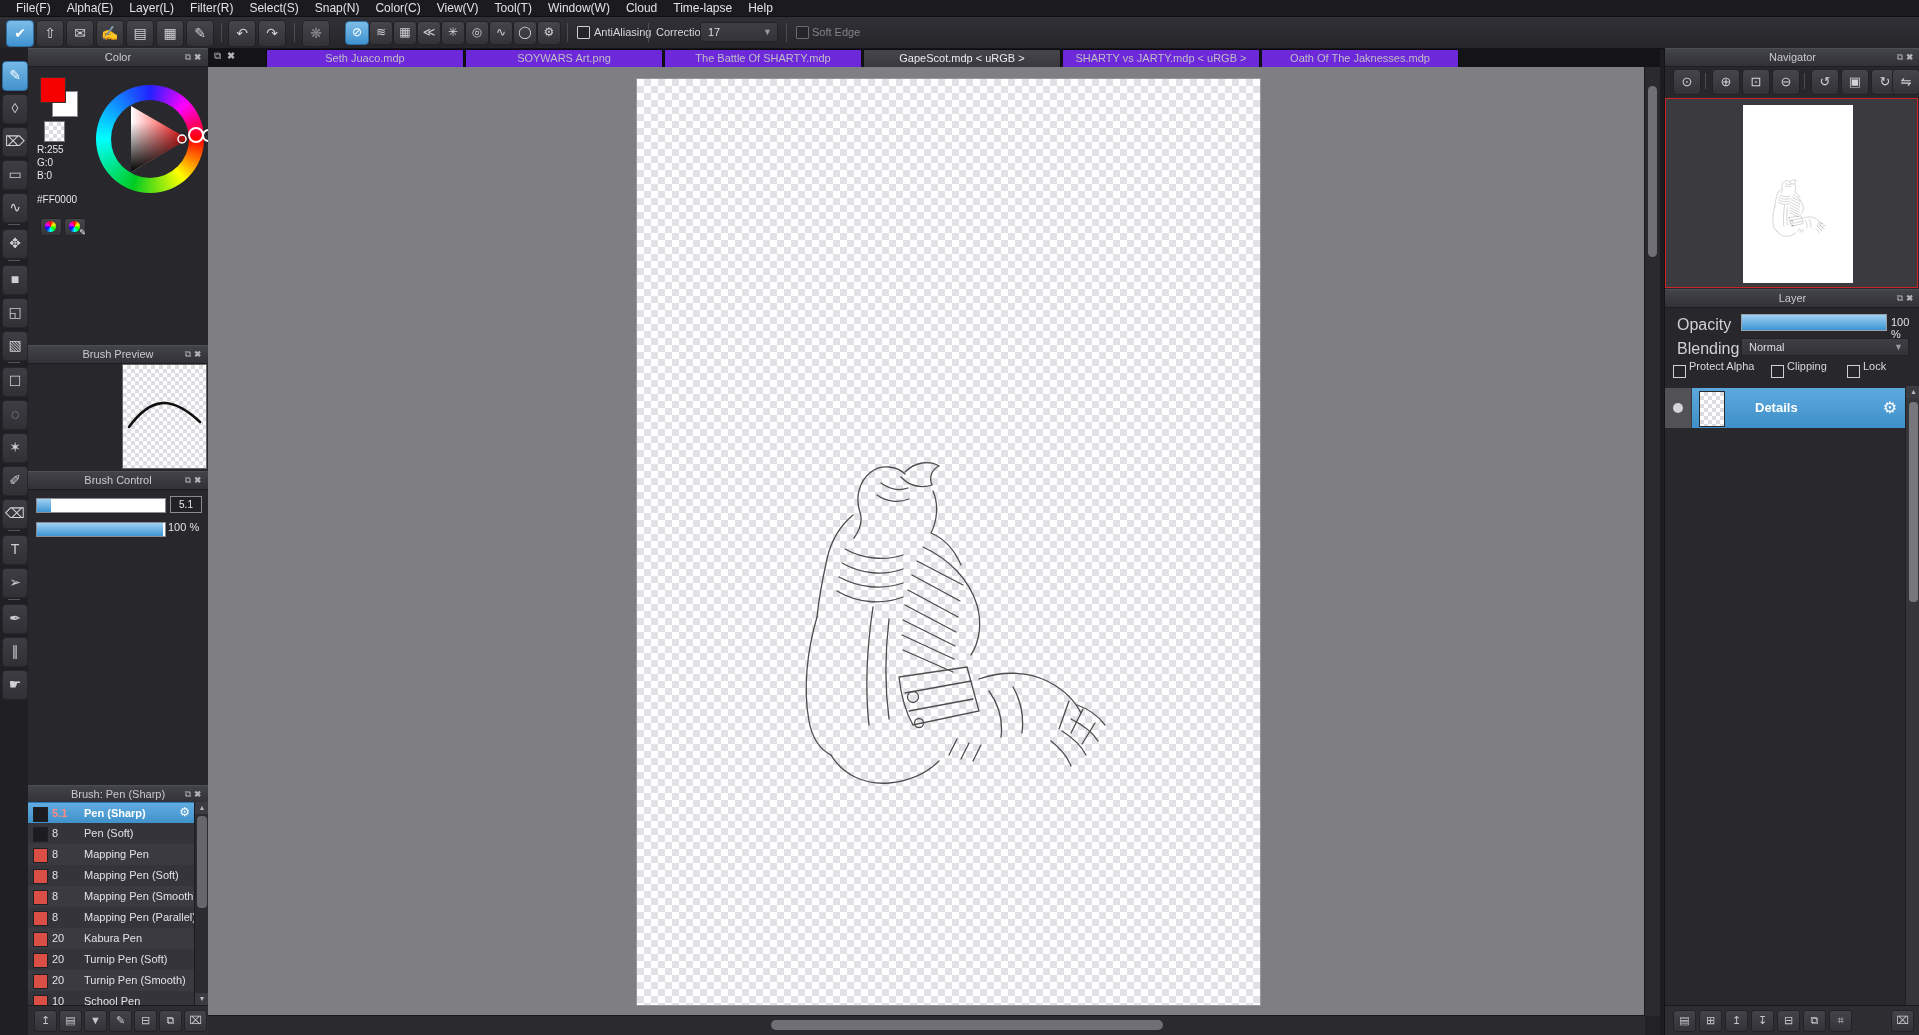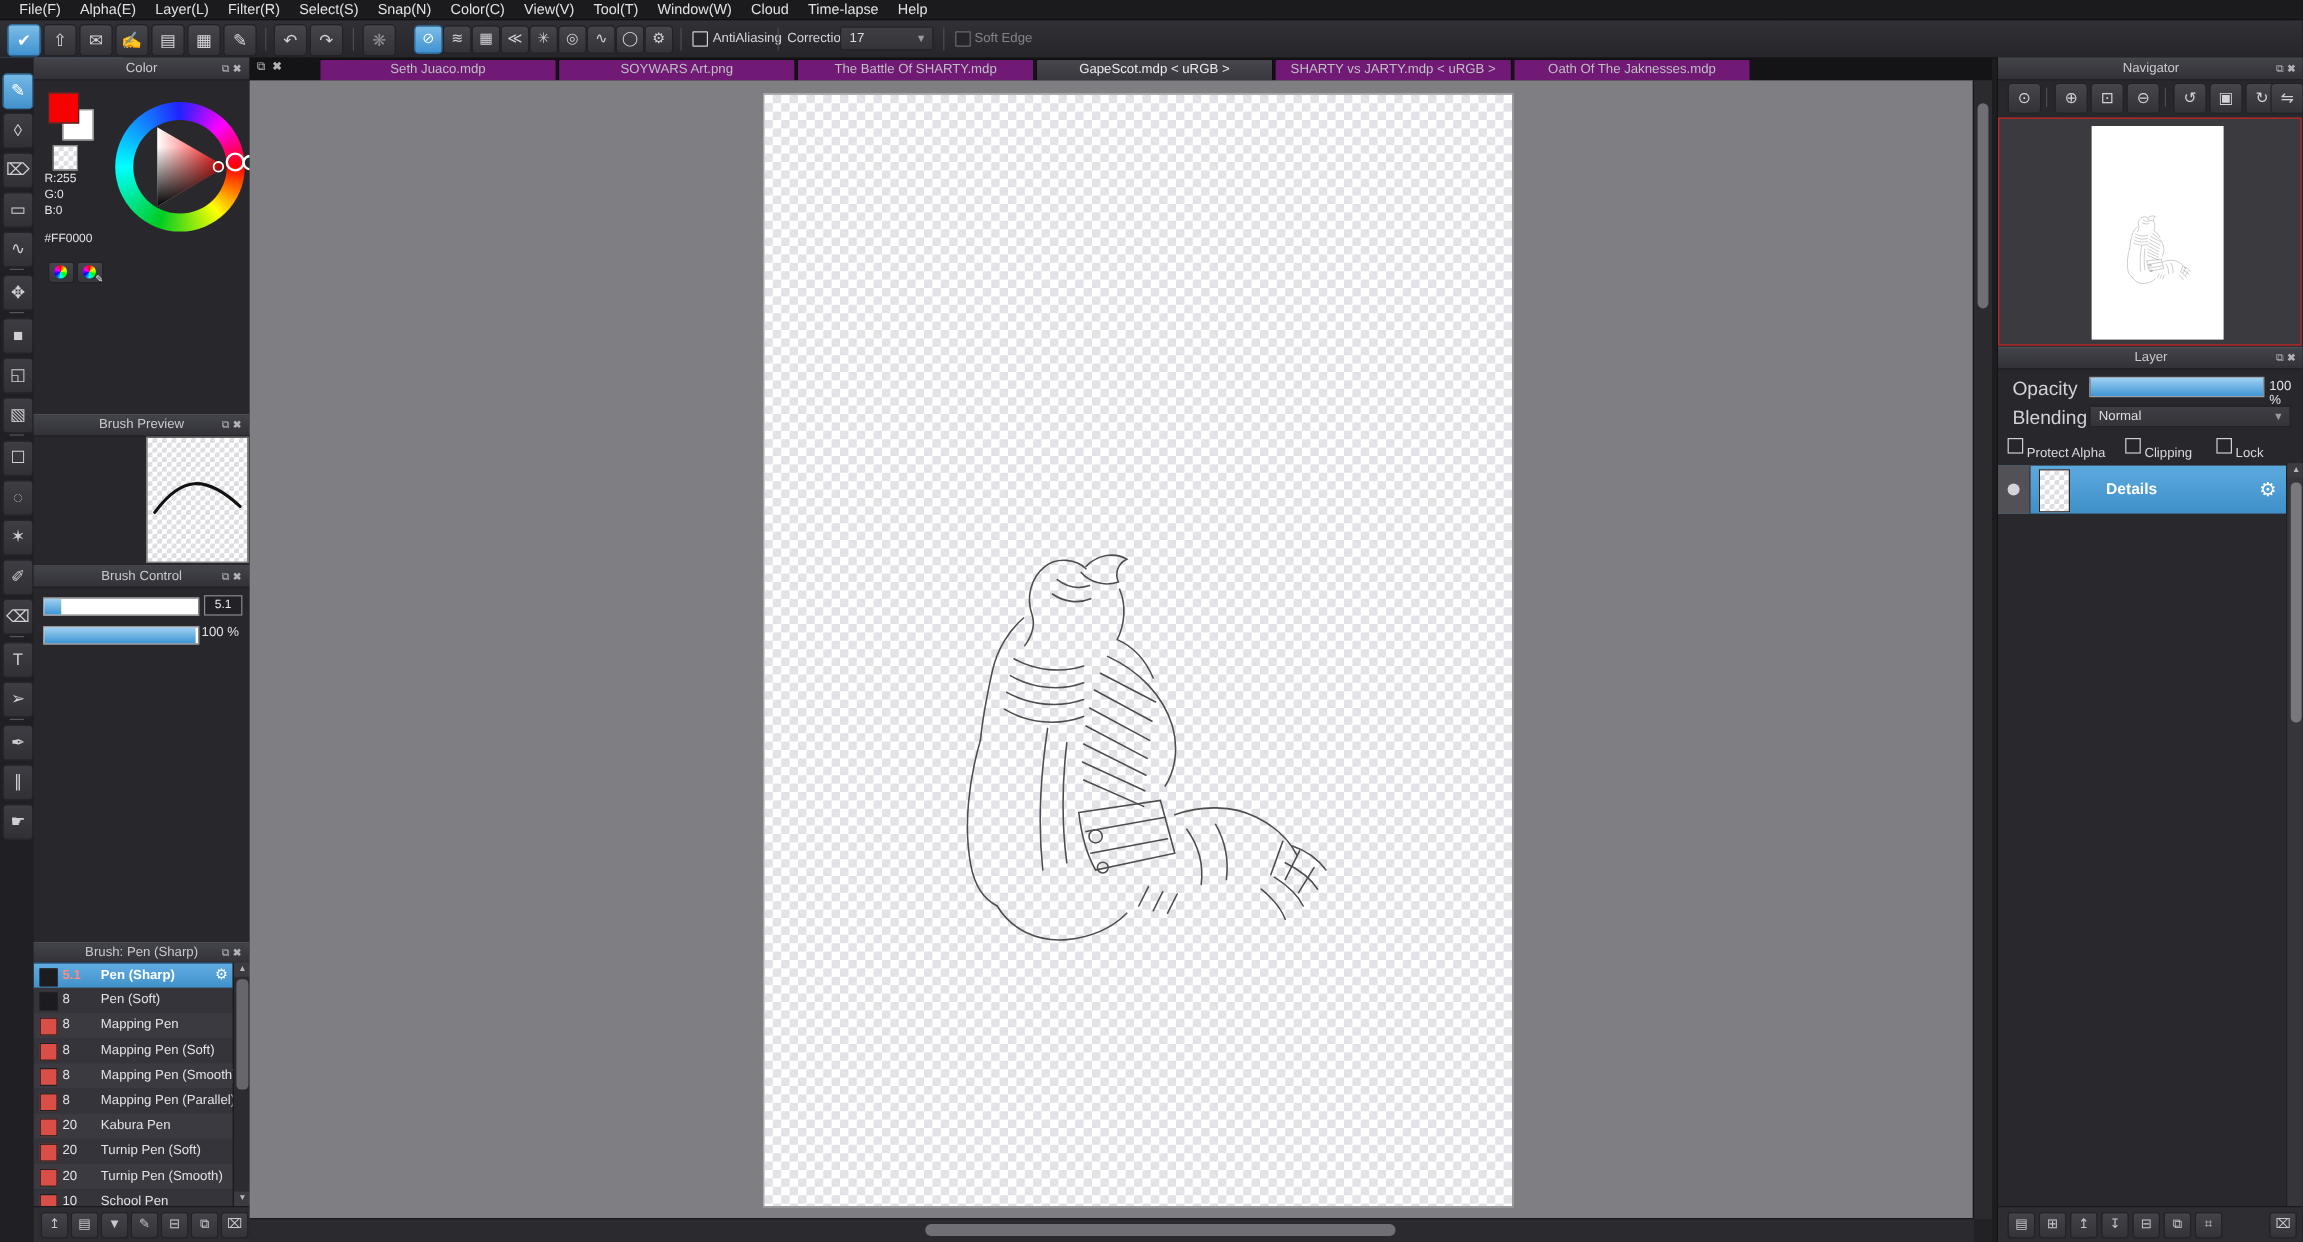--- a/index.html
+++ b/index.html
@@ -96,21 +96,21 @@
   #brush-scroll{position:absolute;left:166px;top:754px;width:14px;height:203px;background:#2c2c30;border-left:1px solid #1c1c1f;}
   .scr-arrow{position:absolute;left:0;width:14px;height:12px;font-size:7px;color:#b8b8bc;text-align:center;line-height:12px;background:#3b3b41;}
   #brush-thumb{position:absolute;left:2px;top:14px;width:10px;height:92px;background:#66666c;border-radius:4px;}
   .pfooter{position:absolute;left:0;right:0;bottom:0;height:29px;background:#2d2d32;border-top:1px solid #1a1a1d;}
   .fbtn{position:absolute;top:4px;width:21px;height:20px;background:linear-gradient(#43434a,#333338);
         border:1px solid #232327;border-radius:3px;color:#c6c6cb;font-size:11px;text-align:center;line-height:19px;}
 
   
   #canvasarea{position:absolute;left:208px;top:48px;width:1452px;bottom:0;background:#222226;}
   #tabbar{position:absolute;left:0;top:0;right:0;height:19px;background:#141417;}
-  .tab{position:absolute;top:1px;height:18px;background:#701a75;border:1px solid #0d0d10;border-bottom:none;
+  .tab{position:absolute;top:1px;height:18px;background:#6d28d9;border:1px solid #0d0d10;border-bottom:none;
        font-size:11px;color:#bfbfc4;text-align:center;line-height:17px;overflow:hidden;white-space:nowrap;
        border-radius:2px 2px 0 0;box-sizing:border-box;}
   .tab.active{background:linear-gradient(#46464c,#38383e);color:#ececf0;}
   #tab-controls{position:absolute;left:6px;top:2px;font-size:10px;color:#b2b2b8;letter-spacing:6px;}
   #viewport{position:absolute;left:0;top:19px;right:15px;bottom:19px;background:#7f7f83;overflow:hidden;}
   #page{position:absolute;left:428px;top:11px;width:625px;height:928px;border:1px solid #98989c;box-sizing:border-box;}
   #page svg{position:absolute;left:0;top:0;}
   
   #vscroll{position:absolute;right:0;top:19px;width:15px;bottom:19px;background:#2b2b2f;border-left:1px solid #1a1a1d;}
   #vthumb{position:absolute;left:3px;top:19px;width:9px;height:171px;background:#6f6f75;border-radius:5px;}
@@ -128,21 +128,21 @@
   
   #layerpanel-title{top:241px;}
   .lrow-label{position:absolute;font-size:16px;color:#d2d2d6;}
   #op-slider{position:absolute;left:76px;top:266px;width:144px;height:15px;border:1px solid #9aa2aa;
              background:linear-gradient(#9fd0f2,#3e96d4);}
   #op-val{position:absolute;left:226px;top:268px;font-size:11px;color:#e2e2e6;}
   #blend-dd{position:absolute;left:76px;top:290px;width:168px;height:18px;background:linear-gradient(#3e3e44,#333338);
             border:1px solid #232327;font-size:11px;color:#dddde2;line-height:17px;padding-left:7px;box-sizing:border-box;}
   #blend-dd .arr{position:absolute;right:5px;top:0;color:#9a9aa0;font-size:9px;}
   .lchk{position:absolute;top:317px;width:11px;height:11px;border:1px solid #cfcfd4;background:#26262a;}
-  .lchk-label{position:absolute;top:324px;font-size:11px;color:#d8d8dc;}
+  .lchk-label{position:absolute;top:312px;font-size:11px;color:#d8d8dc;}
   #layerlist{position:absolute;left:0;top:338px;width:240px;bottom:29px;background:#29292d;}
   .layerrow{position:absolute;left:0;width:240px;height:40px;}
   .layerrow .viscell{position:absolute;left:0;top:0;width:26px;height:40px;background:#515156;border-right:1px solid #3a3a3e;}
   .visdot{position:absolute;left:8px;top:15px;width:10px;height:10px;border-radius:50%;background:#d4d4d8;}
   .layerrow.sel{background:linear-gradient(#5ca9de,#3f90c9);}
   .layerrow.norm{background:#58585d;border-bottom:1px solid #3a3a3e;}
   .lthumb{position:absolute;left:34px;top:3px;width:24px;height:34px;border:1px solid #2a2a2e;}
   .lname{position:absolute;left:90px;top:12px;font-size:13px;color:#fff;}
   .layerrow.sel .lname{font-weight:bold;}
   .lgear{position:absolute;right:8px;top:10px;font-size:16px;color:#fff;}

